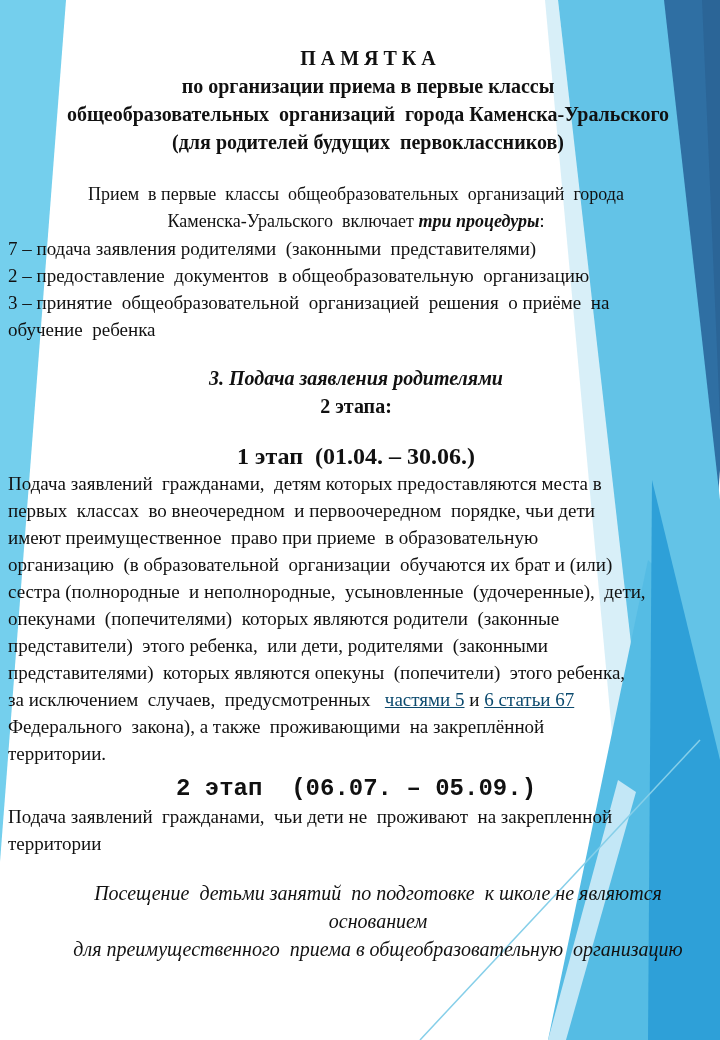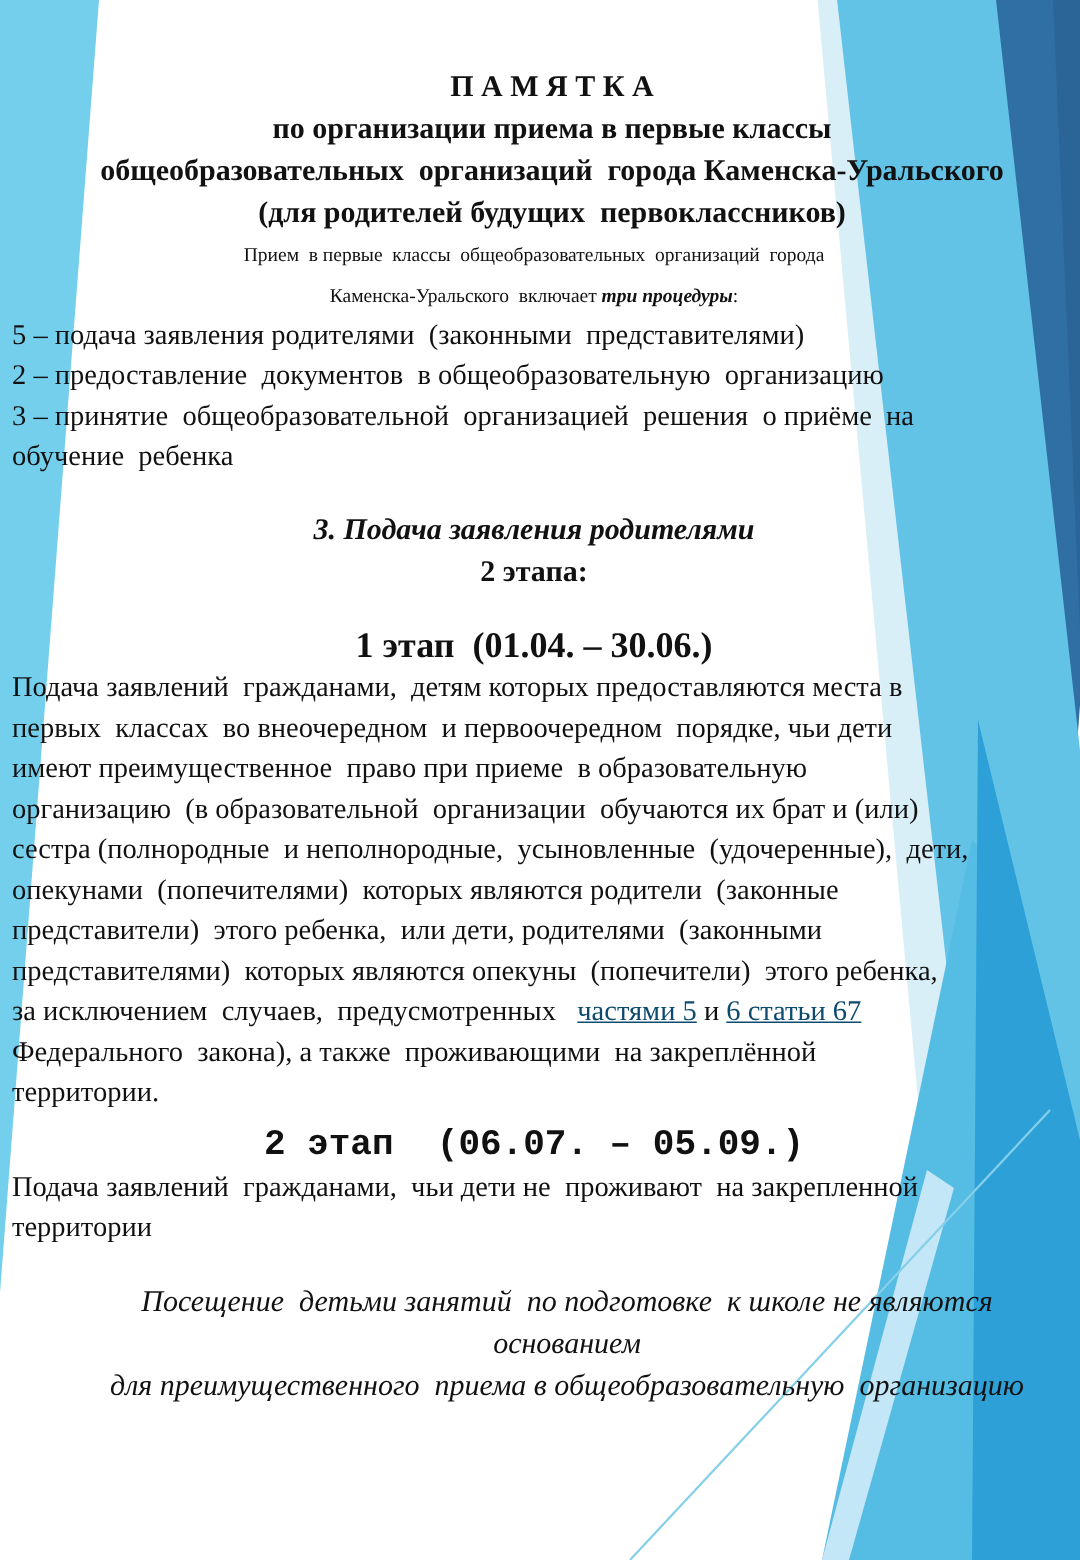--- a/index.html
+++ b/index.html
@@ -6,21 +6,21 @@
   body{
     width:720px;height:1040px;overflow:hidden;position:relative;
     background:#ffffff;
     font-family:"Liberation Serif", serif;
     color:#111111;
   }
   .decor{position:absolute;left:0;top:0;width:720px;height:1040px;z-index:0;}
   .content{position:absolute;left:0;top:0;width:712px;z-index:1;}
   .line{white-space:pre-wrap;}
   .title-block{margin-top:44px;text-align:center;font-weight:700;font-size:20px;line-height:28px;padding-left:24px;}
-  .intro-block{text-align:center;font-size:13px;line-height:27px;}
+  .intro-block{margin-top:25px;text-align:center;font-size:18px;line-height:27px;}
   .bold-italic{font-weight:700;font-style:italic;}
   .num-items{margin-top:0;text-align:left;font-size:19px;line-height:27px;padding-left:8px;padding-right:30px;}
   .heading-block{margin-top:21px;text-align:center;font-size:20px;line-height:28px;font-weight:700;}
   .heading-italic{font-style:italic;}
   .stage-title{margin-top:22px;text-align:center;font-size:24px;line-height:28px;font-weight:700;white-space:pre-wrap;}
   .stage-title-2{margin-top:8px;font-family:Liberation Mono, monospace;}
   .para{padding-left:8px;padding-right:30px;font-size:19px;line-height:27px;text-align:left;}
   .doc-link{color:#0c4a6e;text-decoration:underline;cursor:pointer;}
   .note-block{margin-top:22px;text-align:center;font-style:italic;font-size:20px;line-height:28px;padding-left:44px;}
 </style>
@@ -47,21 +47,21 @@
     <div class="line">общеобразовательных  организаций  города Каменска-Уральского</div>
     <div class="line">(для родителей будущих  первоклассников)</div>
   </div>
 
   <div class="intro-block">
     <div class="line">Прием  в первые  классы  общеобразовательных  организаций  города</div>
     <div class="line"><span>Каменска-Уральского  включает </span><span class="bold-italic">три процедуры</span><span>:</span></div>
   </div>
 
   <div class="num-items">
-    <div class="line">5 – подача заявления родителями  (законными  представителями)</div>
+    <div class="line">7 – подача заявления родителями  (законными  представителями)</div>
     <div class="line">2 – предоставление  документов  в общеобразовательную  организацию</div>
     <div class="line">3 – принятие  общеобразовательной  организацией  решения  о приёме  на</div>
     <div class="line">обучение  ребенка</div>
   </div>
 
   <div class="heading-block">
     <div class="line heading-italic">3. Подача заявления родителями</div>
     <div class="line">2 этапа:</div>
   </div>
 

